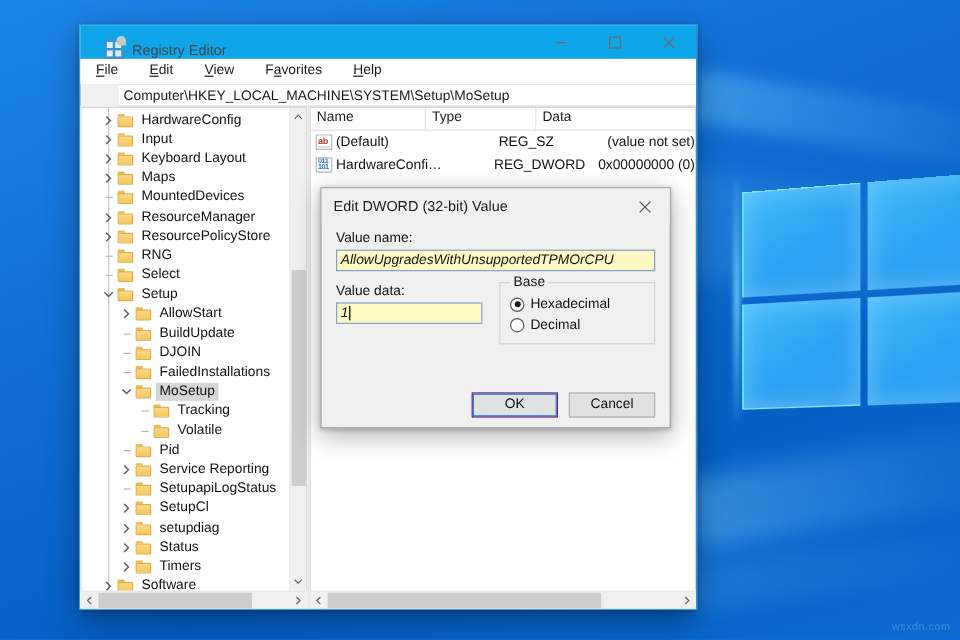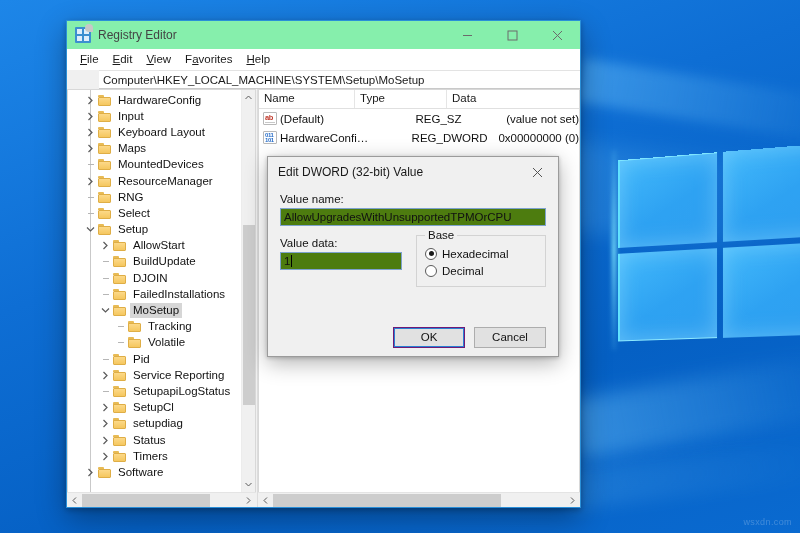--- a/index.html
+++ b/index.html
@@ -63,24 +63,25 @@
   #regwin {
     position: absolute; left: 66px; top: 20px;
     width: 515px; height: 488px;
     background: #f0f0f0;
     border: 1px solid #2a8fd8;
     box-shadow: 0 10px 28px rgba(0,0,0,.33), 0 2px 6px rgba(0,0,0,.25);
     display: flex; flex-direction: column;
   }
 
   #titlebar {
-    height: 28px; background: #86efac;
-    display:flex; align-items:center;
+    height: 28px; background: #0ea5e9;
+    display:flex; align-items:flex-end;
     flex: none;
     position: relative;
+    padding-left: 12px;
   }
   #app-icon {
     width: 16px; height: 16px; margin-left: 8px; margin-right: 7px;
     position:relative; flex:none;
   }
   #app-icon .ic-bg {
     position:absolute; inset:0;
     background:#3c8fd0; border-radius:1px;
   }
   #app-icon .ic-grid {
@@ -96,21 +97,21 @@
 
   .winbtns { position:absolute; right:0; top:0; height:28px; display:flex; }
   .winbtn {
     width: 45px; height: 28px; display:flex; align-items:center; justify-content:center;
     color:#6b6b6b;
   }
   .winbtn svg { display:block; }
 
   #menubar {
     height: 21px; background:#ffffff; display:flex; align-items:center;
-    padding-left: 6px; gap: 0px; flex:none;
+    padding-left: 6px; gap: 12px; flex:none;
   }
   .menuitem {
     font-size: 11.5px; color:#1a1a1a; padding: 2px 7px 3px 7px; cursor:default;
     white-space:nowrap;
   }
   .menuitem u { text-decoration: underline; }
 
   #addressbar {
     height: 19px; background:#ffffff; border-top:1px solid #e3e3e3; border-bottom:1px solid #c9c9c9;
     display:flex; align-items:center; padding-left: 4px; flex:none;
@@ -217,23 +218,23 @@
   }
   #dlg-title-text { font-size:12px; color:#1a1a1a; margin-left:10px; }
   #dlg-close {
     position:absolute; right:0; top:0; width:42px; height:30px;
     display:flex; align-items:center; justify-content:center; color:#555;
   }
 
   #dlg-body { flex:1; padding: 6px 12px 0 12px; position:relative; }
   .flabel { font-size:11.5px; color:#111; margin-bottom:3px; }
   .ftext {
-    height: 18px; background:#4d7c0f; border:1px solid #7da2ce;
+    height: 18px; background:#fef9c3; border:1px solid #7da2ce;
     font-size:11.5px; color:#111; padding: 1px 3px; display:flex; align-items:center;
-    overflow:hidden; white-space:nowrap;
+    overflow:hidden; white-space:nowrap;font-style:italic;
   }
   #valname-wrap { margin-bottom: 11px; }
 
   #row2 { display:flex; gap: 14px; }
   #vd-col { width: 122px; }
   #vd-input { width: 122px; position:relative; }
   .caret {
     display:inline-block; width:1px; height:12px; background:#000; margin-left:1px;
     vertical-align:-2px;
   }
@@ -401,20 +402,33 @@
                 </svg>
               </span>
               <span class="folder">
                 <span class="tab"></span>
                 <span class="body"></span>
               </span>
               <span class="tlabel">ResourceManager</span>
             </div>
             <div class="trow">
               <span style="width:15px;flex:none"></span>
+              <span class="twist">
+                <svg width="7" height="9" viewBox="0 0 7 9">
+                  <path d="M1.5 1 L5 4.5 L1.5 8" stroke="currentColor" stroke-width="1.2" fill="none"></path>
+                </svg>
+              </span>
+              <span class="folder">
+                <span class="tab"></span>
+                <span class="body"></span>
+              </span>
+              <span class="tlabel">ResourcePolicyStore</span>
+            </div>
+            <div class="trow">
+              <span style="width:15px;flex:none"></span>
               <span class="tline">
                 <span class="dash"></span>
               </span>
               <span class="folder">
                 <span class="tab"></span>
                 <span class="body"></span>
               </span>
               <span class="tlabel">RNG</span>
             </div>
             <div class="trow">

